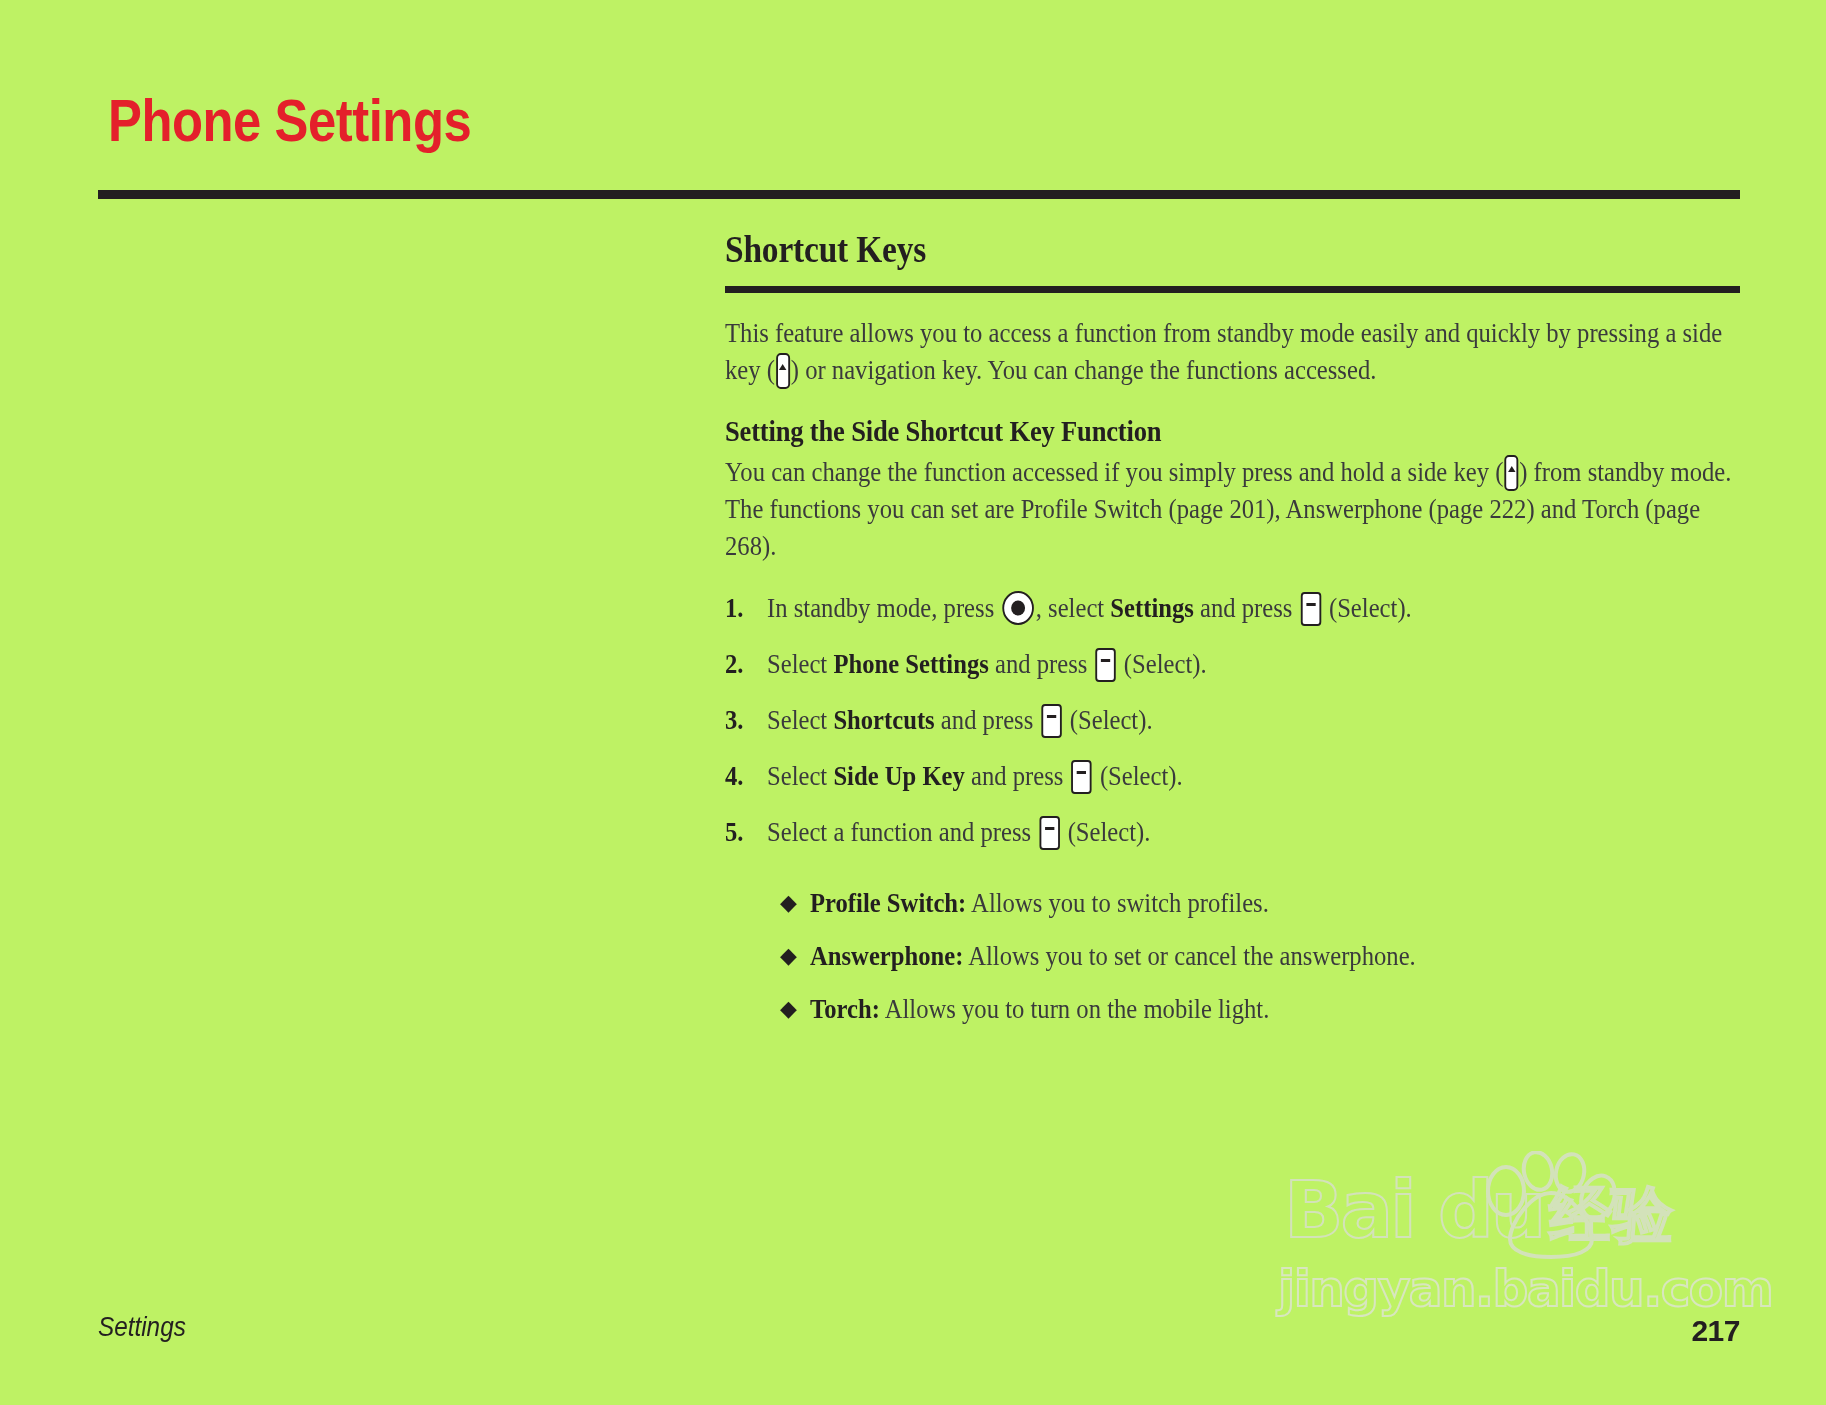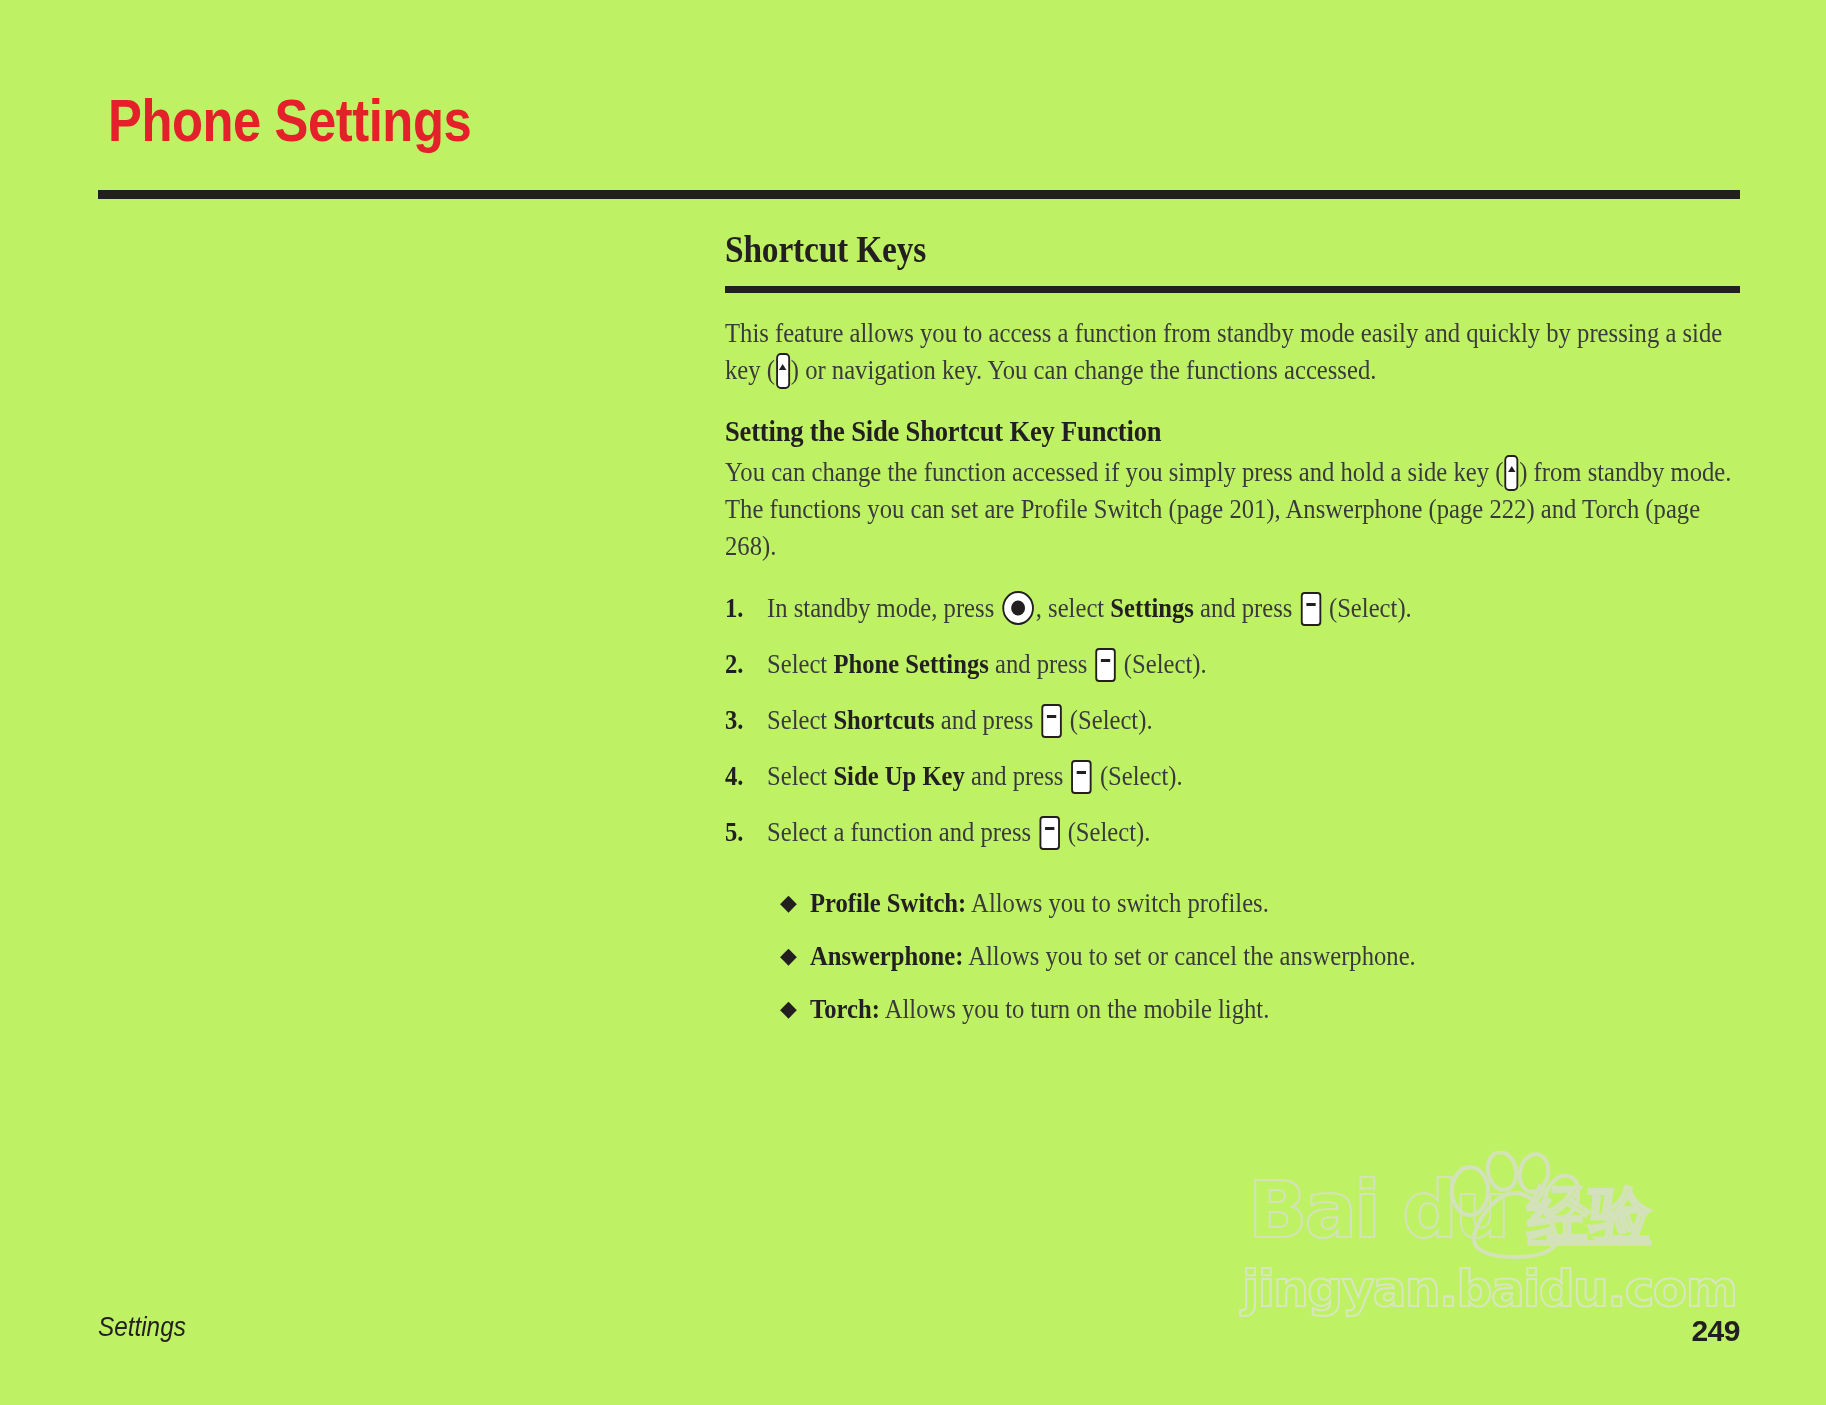--- a/index.html
+++ b/index.html
@@ -238,21 +238,21 @@
     top: 1314px;
     font-size: 30px;
     font-weight: bold;
     color: #231f20;
     letter-spacing: -0.5px;
   }
 
   
   .watermark {
     position: absolute;
-    left: 1248px;
+    left: 1284px;
     top: 1165px;
     width: 430px;
     height: 175px;
     pointer-events: none;
     opacity: 0.72;
   }
   .wm-row1 {
     position: absolute;
     left: 0; top: 10px;
     display: flex;
@@ -264,25 +264,24 @@
     line-height: 0.9;
     letter-spacing: -3px;
     color: transparent;
     -webkit-text-stroke: 2px #dcdcdc;
     font-family: "DejaVu Sans", sans-serif;
   }
   .wm-cn {
     font-size: 62px;
     font-weight: bold;
     line-height: 0.95;
-    margin-left: 20px;
+    margin-left: 6px;
     color: transparent;
     -webkit-text-stroke: 2px #dcdcdc;
     font-family: "DejaVu Sans", sans-serif;
-    text-decoration: underline;
   }
   .wm-row2 {
     position: absolute;
     left: -6px;
     top: 95px;
     font-size: 50px;
     font-weight: bold;
     letter-spacing: -1.5px;
     color: transparent;
     -webkit-text-stroke: 2px #e2e2e2;
@@ -377,15 +376,15 @@
         <ellipse cx="94" cy="22" rx="14" ry="19" transform="rotate(12 94 22)"></ellipse>
         <ellipse cx="122" cy="46" rx="16" ry="22" transform="rotate(20 122 46)"></ellipse>
         <path d="M75 42 C95 42 116 72 116 88 C116 100 100 106 75 106 C50 106 34 100 34 88 C34 72 55 42 75 42 Z"></path>
       </g>
     </svg>
     <div class="wm-row2">jingyan.baidu.com</div>
   </div>
 
   <div class="footer-left">Settings</div>
 
-  <div class="footer-page">249</div>
+  <div class="footer-page">217</div>
 
 </div>
 
 </body></html>

